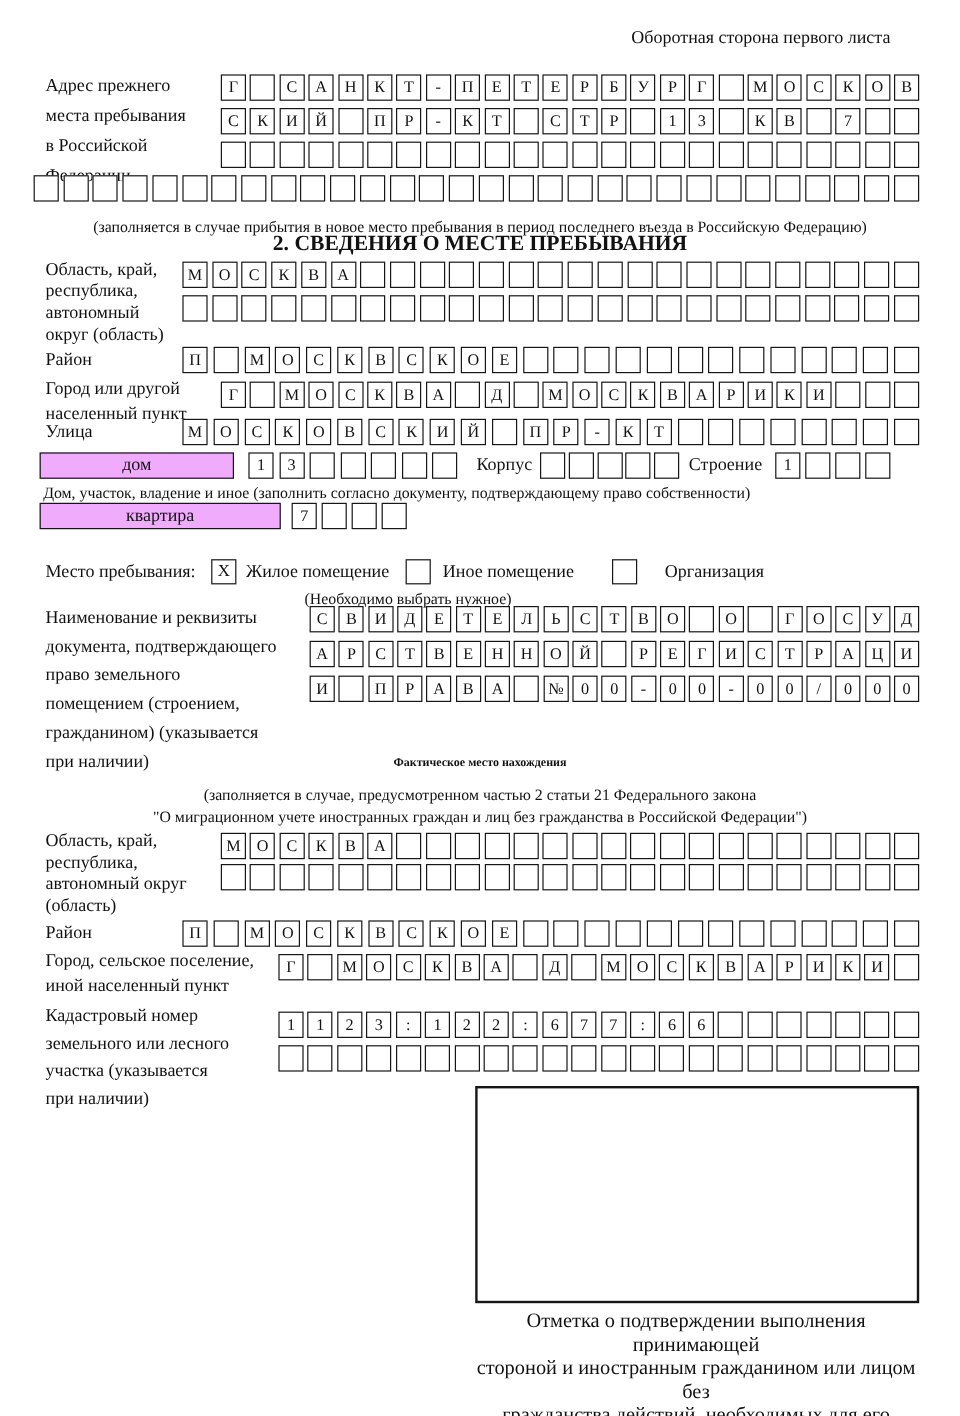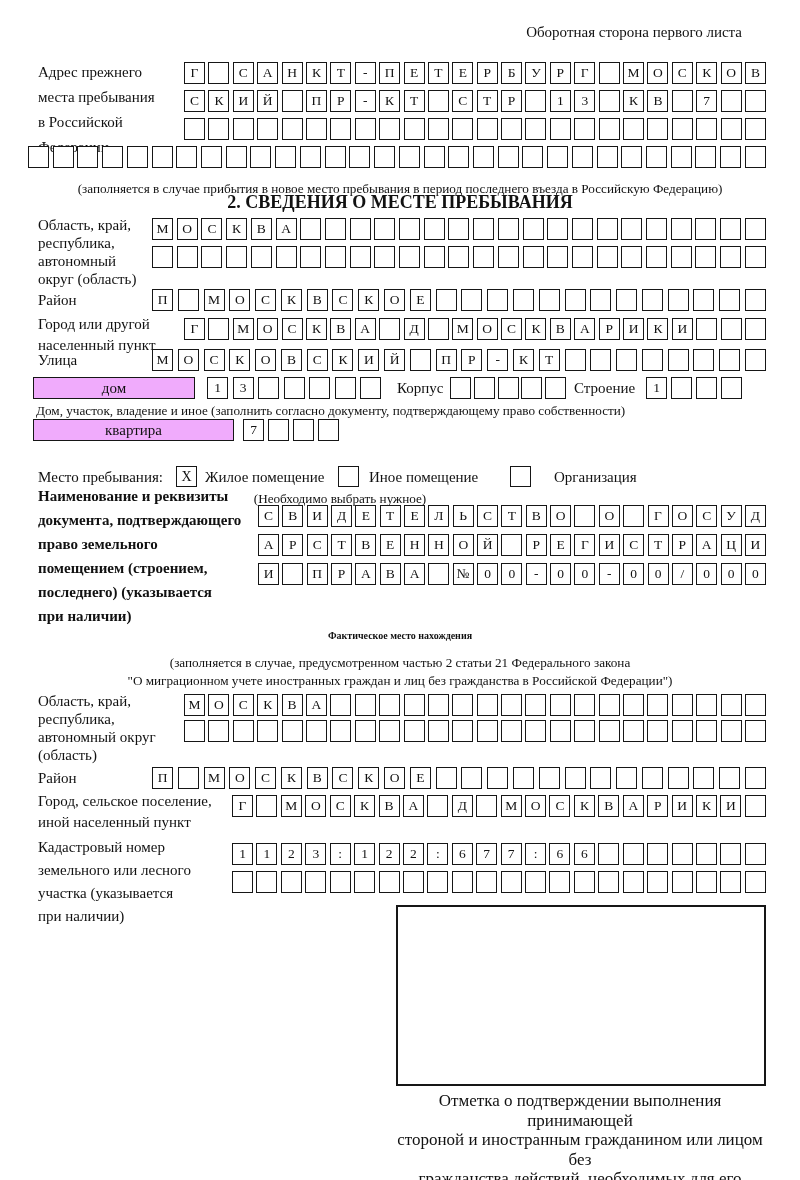--- a/index.html
+++ b/index.html
@@ -333,26 +333,26 @@
 
   <div class="abs lbl" style="left:38px;top:465px;">Место пребывания:</div>
   <div class="checkbox" style="left:176px;top:466px;">X</div>
   <div class="abs lbl" style="left:205px;top:465px;">Жилое помещение</div>
   <div class="checkbox" style="left:338px;top:466px;"></div>
   <div class="abs lbl" style="left:369px;top:465px;">Иное помещение</div>
   <div class="checkbox" style="left:510px;top:466px;"></div>
   <div class="abs lbl" style="left:554px;top:465px;">Организация</div>
   <div class="abs note" style="left:240px;top:491px;width:200px;text-align:center;">(Необходимо выбрать нужное)</div>
 
-  <div class="abs lbl" style="left:38px;top:484px;line-height:24px;font-weight:bold;">
+  <div class="abs lbl" style="left:38px;top:503px;line-height:24px;">
     <div>Наименование и реквизиты</div>
     <div>документа, подтверждающего</div>
     <div>право земельного</div>
     <div>помещением (строением,</div>
-    <div>последнего) (указывается</div>
+    <div>гражданином) (указывается</div>
     <div>при наличии)</div>
   </div>
   <div class="grid" style="left:258px;top:505px;width:508px;">
       <span class="cell">С</span>
       <span class="cell">В</span>
       <span class="cell">И</span>
       <span class="cell">Д</span>
       <span class="cell">Е</span>
       <span class="cell">Т</span>
       <span class="cell">Е</span>

